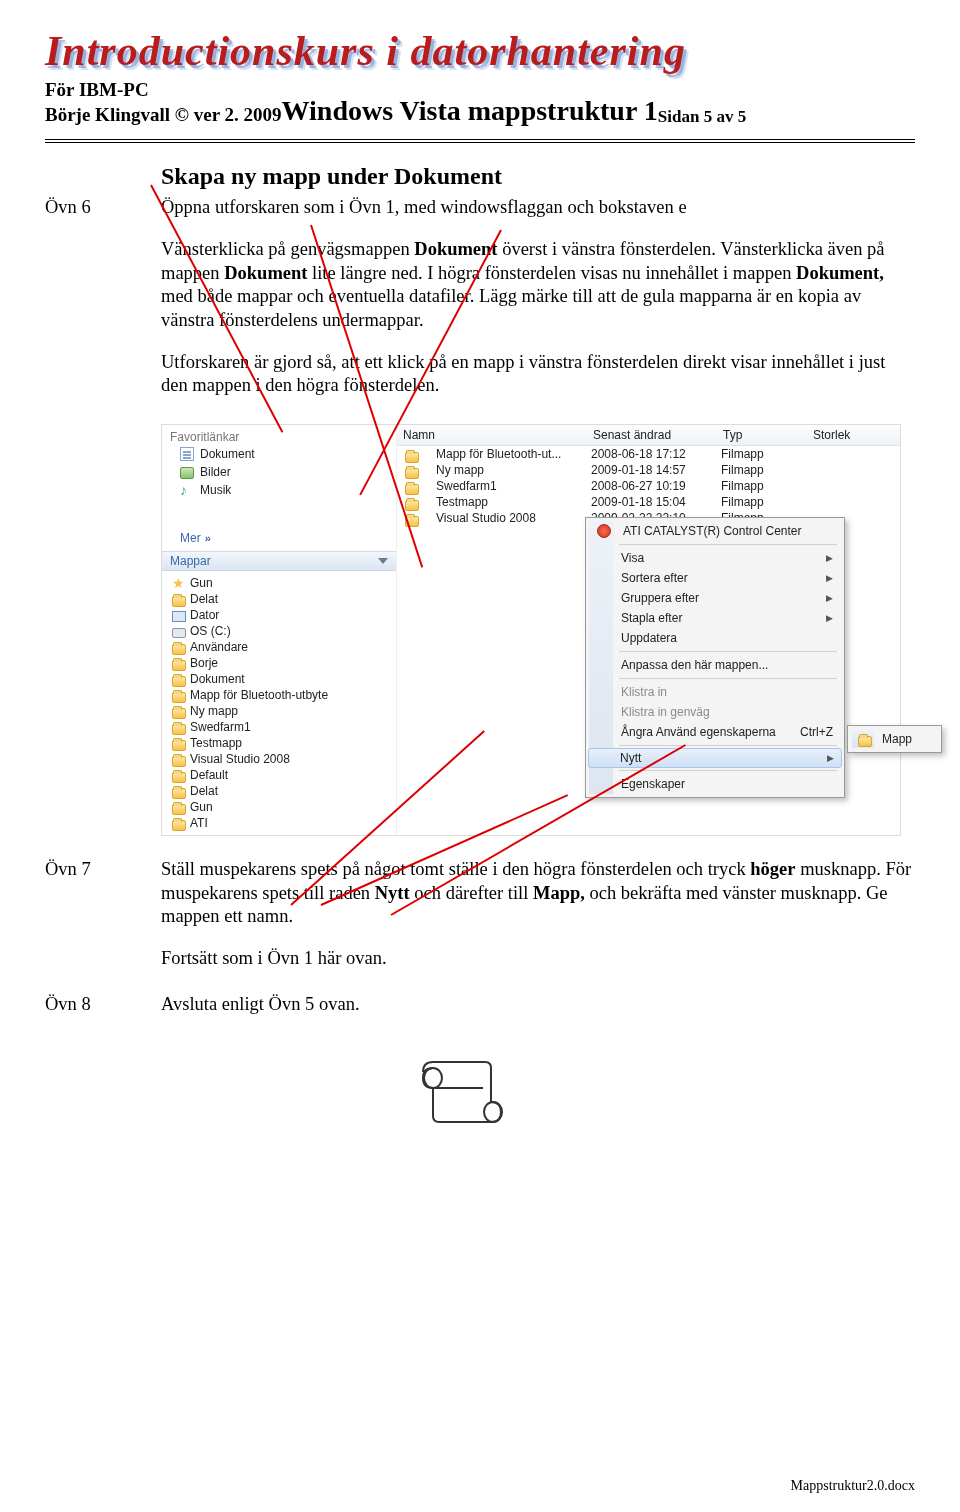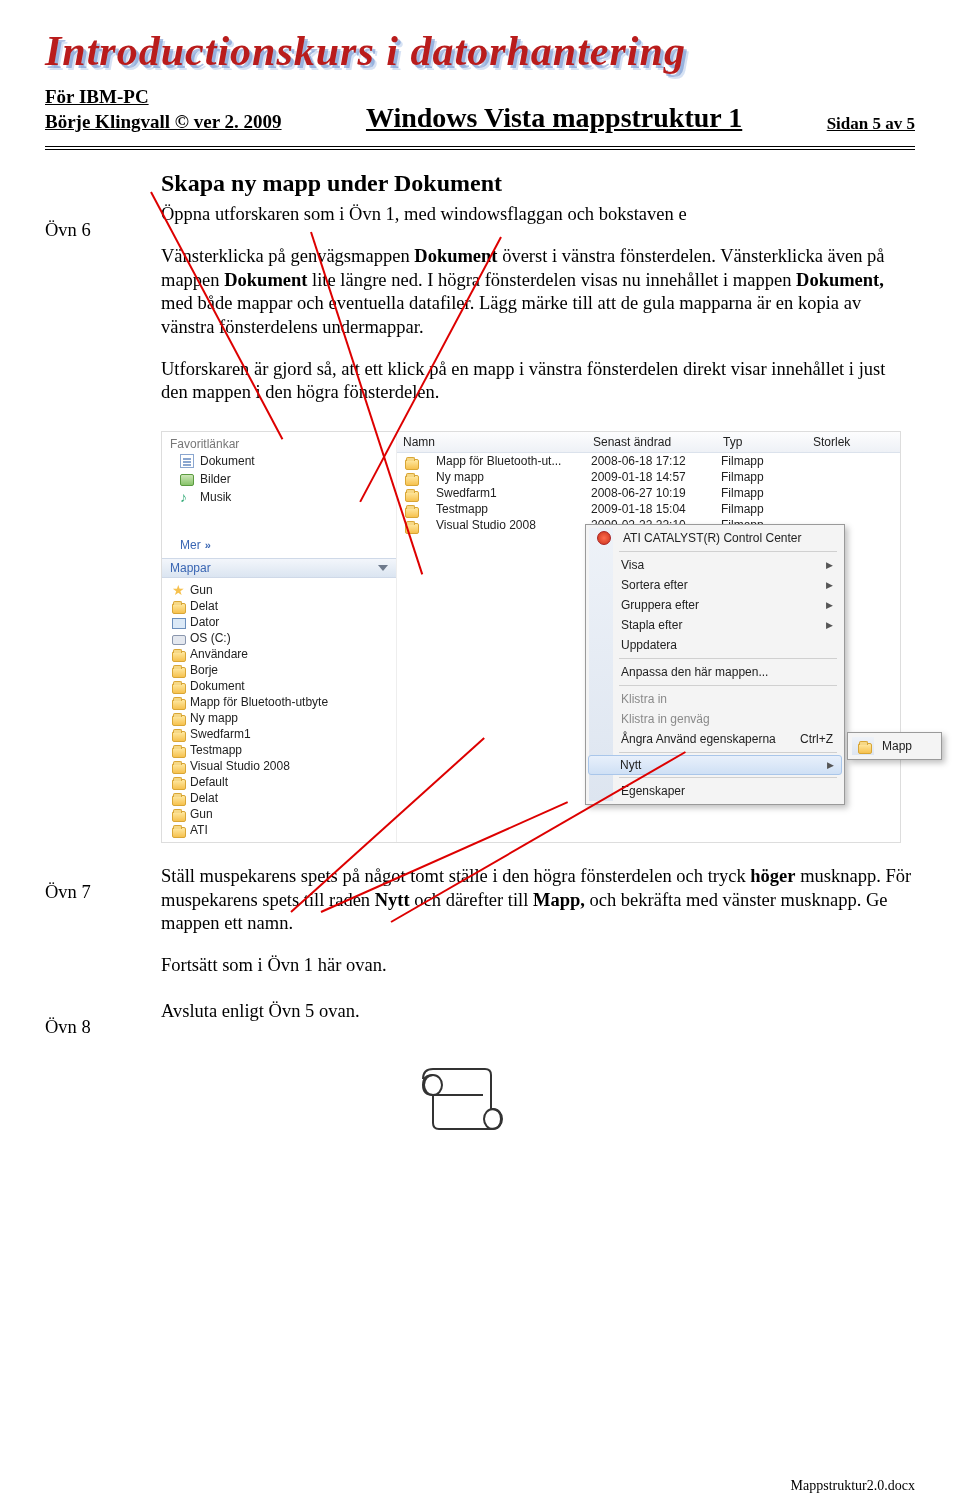--- a/index.html
+++ b/index.html
@@ -24,24 +24,22 @@
     letter-spacing: 1px;
     text-shadow:
       3px 3px 0 rgba(90,130,200,0.5),
       5px 5px 0 rgba(120,160,220,0.3);
     margin-bottom: 6px;
     line-height: 1.0;
   }
   .header-row {
     display: flex;
     align-items: flex-end;
-    justify-content: space-between;
     flex-wrap: wrap;
-    margin-top: 13px;
-    text-decoration: underline;
+    margin-top: 6px;
   }
   .hdr-left {
     font-size: 19px;
     font-weight: bold;
     line-height: 1.3;
   }
   .hdr-left .copyright {
     font-weight: bold;
     font-size: 19px;
   }
@@ -67,21 +65,20 @@
   }
   .body-row {
     display: flex;
     margin-bottom: 4px;
     font-size: 18.5px;
     line-height: 1.28;
   }
   .ovn-label {
     width: 116px;
     flex: 0 0 116px;
-    margin-top: 16px;
   }
   .body-text {
     flex: 1;
   }
   .body-text p { margin: 0 0 18px 0; }
   .bold { font-weight: bold; }
 
   
   .shot-wrap {
     position: relative;

